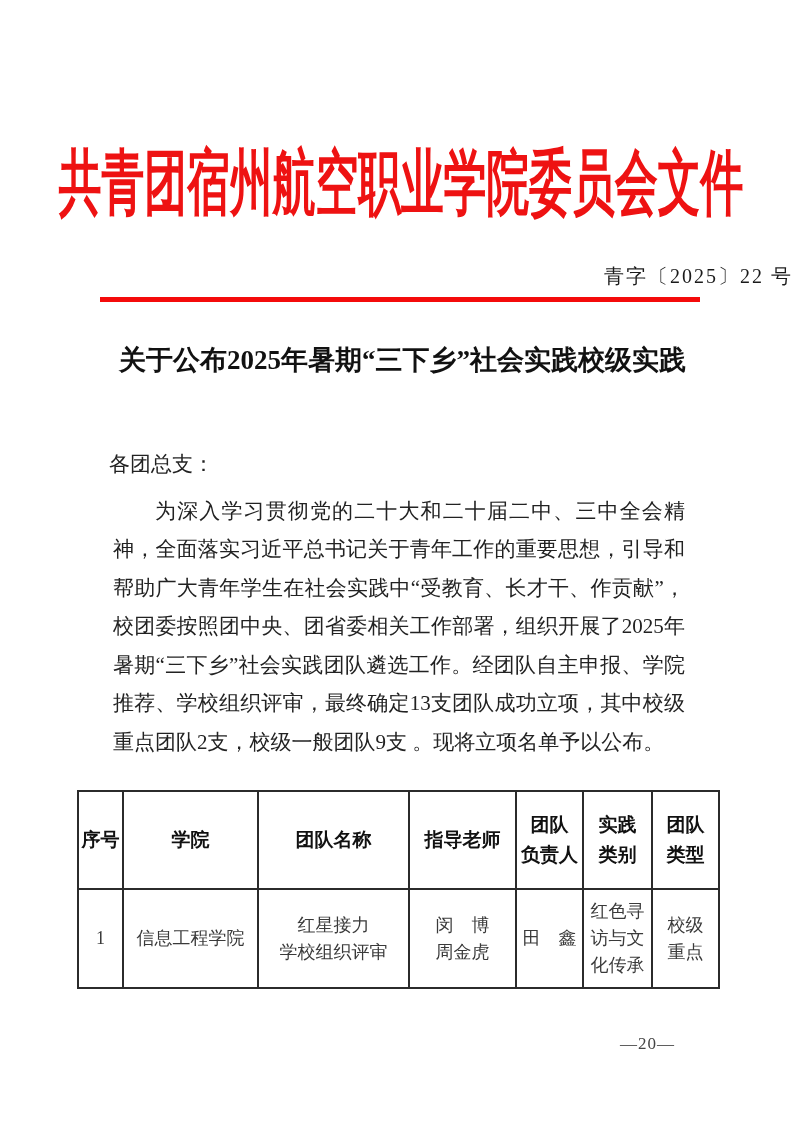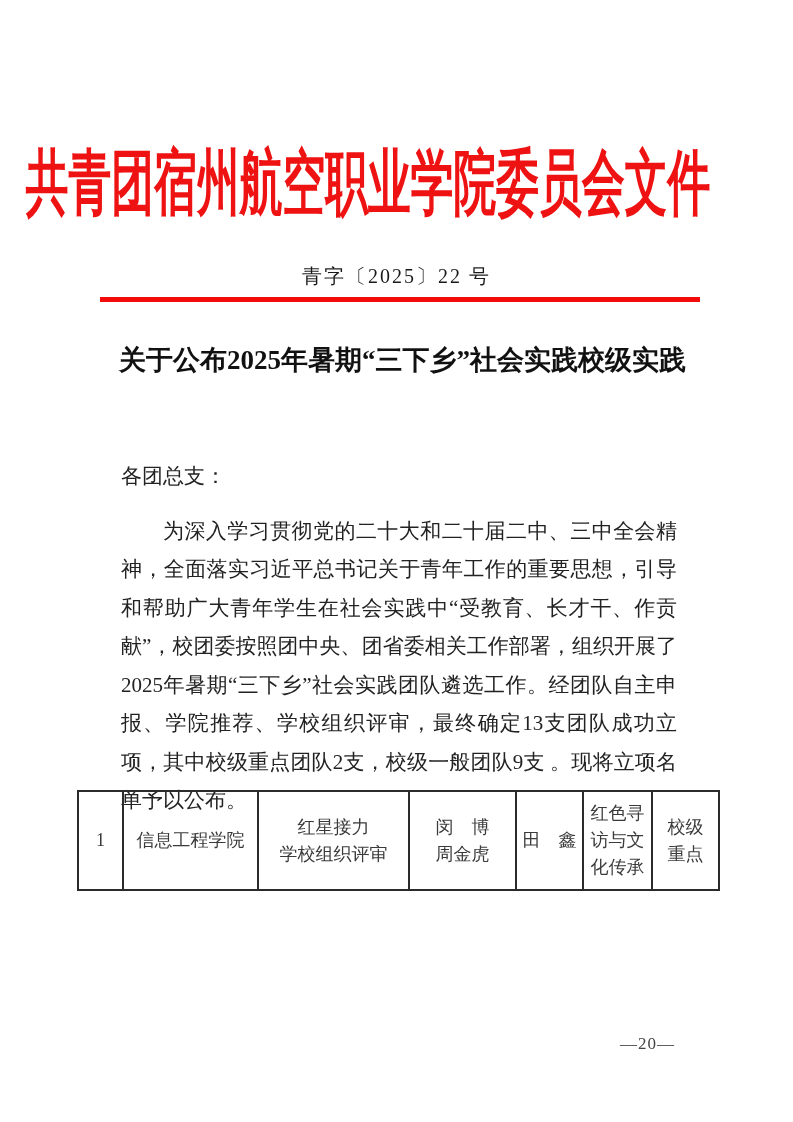--- a/index.html
+++ b/index.html
@@ -2,48 +2,48 @@
 <html><head>
 <meta charset="utf-8">
 <style>
   html,body{margin:0;padding:0;}
   body{
     width:793px;height:1122px;background:#ffffff;position:relative;
     font-family:"Liberation Serif","DejaVu Serif",serif;color:#1a1a1a;
     overflow:hidden;
   }
   .red-title{
-    position:absolute;top:128px;left:0;right:0;height:112px;
-    display:flex;align-items:center;
+    position:absolute;top:128px;left:9px;right:0;height:112px;
+    display:flex;align-items:center;justify-content:center;
   }
   .red-title span{
     font-family:"Liberation Sans","DejaVu Sans",sans-serif;
     font-size:46px;font-weight:900;color:#ee1212;white-space:nowrap;
     transform:scale(0.93,1.55);letter-spacing:0px;
   }
   .doc-number{
-    position:absolute;top:263px;left:0;right:0;text-align:center;
+    position:absolute;top:263px;left:0;right:0;text-align:right;
     font-size:20px;letter-spacing:2px;color:#1a1a1a;
   }
   .red-line{
     position:absolute;top:297px;left:100px;width:600px;height:5px;
     background:#f40b0b;
   }
   .notice-title{
     position:absolute;top:341px;left:12px;right:0;text-align:center;
     font-size:27px;font-weight:700;line-height:38px;color:#111;
     font-family:"Liberation Serif","DejaVu Serif",serif;
   }
   .body-block{
     position:absolute;top:441px;left:105px;width:588px;
     font-size:21px;line-height:38.5px;color:#222;
   }
-  .body-block .salutation{margin:16px;}
+  .body-block .salutation{margin:4px;}
   .body-block .par{
-    margin:16px;text-indent:2em;text-align:justify;word-break:break-all;
+    margin:8px;text-indent:2em;text-align:justify;word-break:break-all;
   }
   table.doc-table{
     position:absolute;top:790px;left:77px;width:641px;
     border-collapse:collapse;table-layout:fixed;
   }
   table.doc-table th,table.doc-table td{
     border:2px solid #2b2b2b;text-align:center;vertical-align:middle;
     padding:0;white-space:pre-line;overflow:hidden;
   }
   table.doc-table th{
@@ -84,20 +84,32 @@
     <col style="width:45px">
       <col style="width:135px">
       <col style="width:151px">
     <col style="width:107px">
       <col style="width:67px">
       <col style="width:69px">
     <col style="width:67px">
   </colgroup>
   <tbody>
     <tr>
+      <th>序号</th>
+      <th>学院</th>
+      <th>团队名称</th>
+      <th>指导老师</th>
+      <th>团队
+负责人</th>
+      <th>实践
+类别</th>
+      <th>团队
+类型</th>
+    </tr>
+    <tr>
       <td>1</td>
       <td>信息工程学院</td>
       <td>红星接力
 学校组织评审</td>
       <td>闵　博
 周金虎</td>
       <td>田　鑫</td>
       <td>红色寻
 访与文
 化传承</td>

